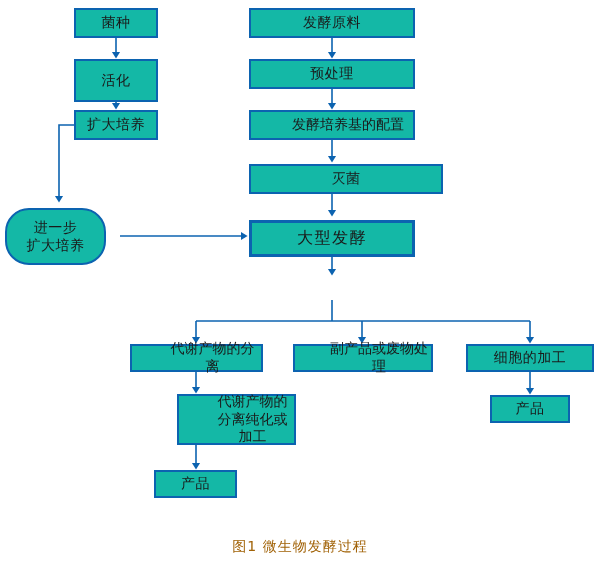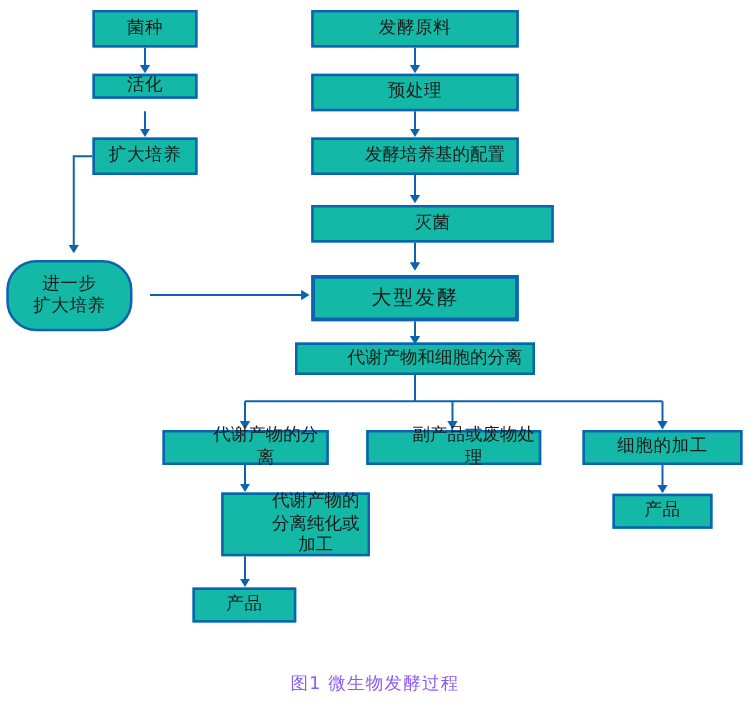--- a/index.html
+++ b/index.html
@@ -55,21 +55,21 @@
     height: 568px;
     z-index: 1;
   }
   .caption {
     position: absolute;
     left: 0;
     top: 538px;
     width: 600px;
     text-align: center;
     font-size: 14px;
-    color: #8b5cf6;
+    color: #a16207;
     letter-spacing: 1px;
   }
 </style>
 </head>
 <body>
 
 <div id="canvas">
 
   <svg class="links" viewBox="0 0 600 568" xmlns="http://www.w3.org/2000/svg">
     <defs>
@@ -106,38 +106,37 @@
       <line x1="196" y1="372" x2="196" y2="392" marker-end="url(#arrow)"></line>
 
       <line x1="196" y1="445" x2="196" y2="468" marker-end="url(#arrow)"></line>
 
       <line x1="530" y1="372" x2="530" y2="393" marker-end="url(#arrow)"></line>
     </g>
   </svg>
 
   <div class="node" style="left:74px; top:8px; width:84px; height:30px;">菌种</div>
 
-  <div class="node" style="left:74px; top:59px; width:84px; height:20px;">活化</div>
+  <div class="node" style="left:74px; top:59px; width:84px; height:43px;">活化</div>
 
   <div class="node" style="left:74px; top:110px; width:84px; height:30px;">扩大培养</div>
 
   <div class="node" style="left:5px; top:208px; width:101px; height:57px;border-radius:24px;">进一步
 扩大培养</div>
 
   <div class="node" style="left:249px; top:8px; width:166px; height:30px;">发酵原料</div>
 
   <div class="node" style="left:249px; top:59px; width:166px; height:30px;">预处理</div>
 
   <div class="node tight" style="left:249px; top:110px; width:166px; height:30px;">发酵培养基的配置</div>
 
   <div class="node" style="left:249px; top:164px; width:194px; height:30px;">灭菌</div>
 
   <div class="node big" style="left:249px; top:220px; width:166px; height:37px;">大型发酵</div>
 
-  <div class="node tight" style="left:236px; top:274px; width:192px; height:26px;">代谢产物和细胞的分离</div>
 
   <div class="node tight" style="left:293px; top:344px; width:140px; height:28px;">副产品或废物处理</div>
 
   <div class="node tight" style="left:130px; top:344px; width:133px; height:28px;">代谢产物的分离</div>
 
   <div class="node" style="left:466px; top:344px; width:128px; height:28px;">细胞的加工</div>
 
   <div class="node tight" style="left:137px; top:394px; width:119px; height:51px;margin-left:40px;">代谢产物的
 分离纯化或加工</div>
 

